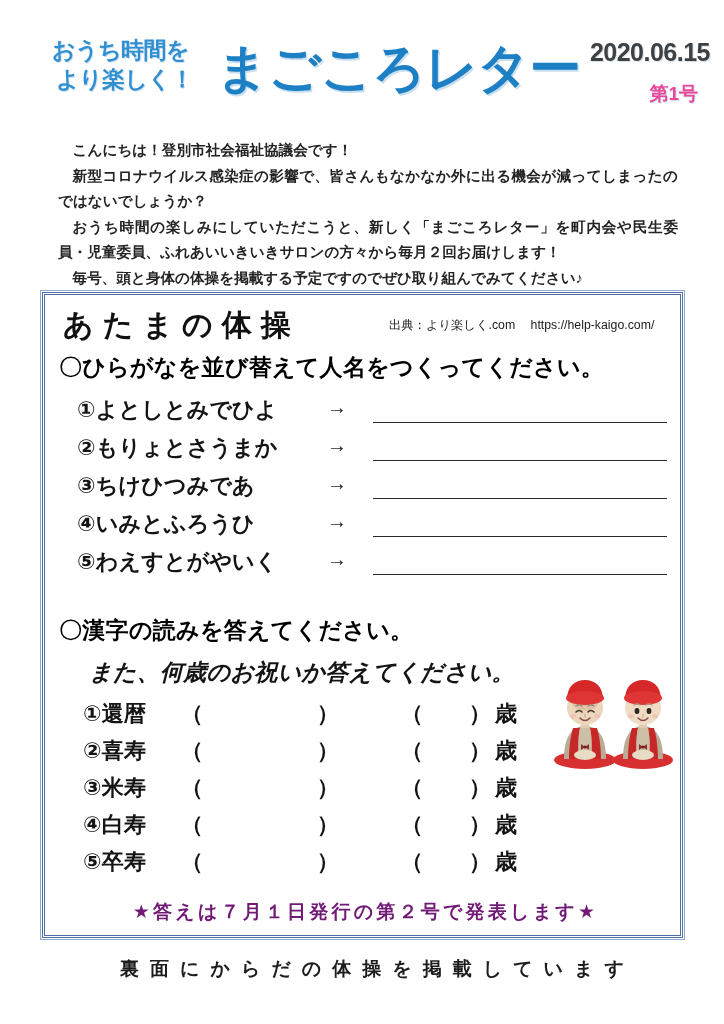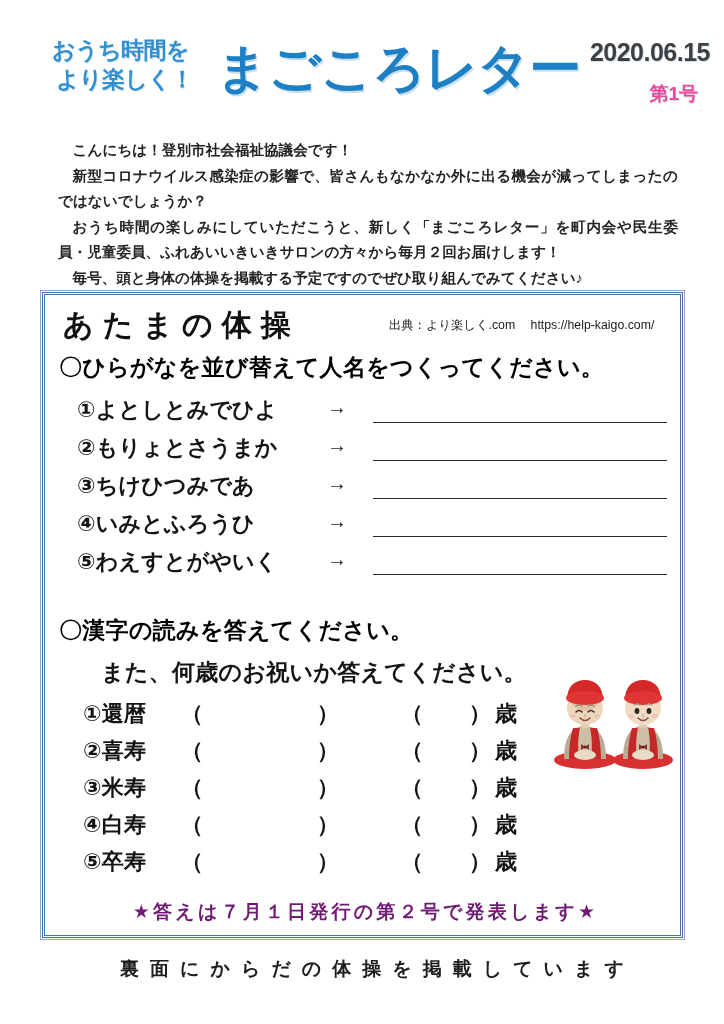--- a/index.html
+++ b/index.html
@@ -311,21 +311,21 @@
         <span class="hira-line"></span>
       </div>
       <div class="hira-row">
         <span class="hira-label">⑤わえすとがやいく</span>
         <span class="hira-arrow">→</span>
         <span class="hira-line"></span>
       </div>
     </div>
 
     <div class="q-heading" style="left:14px; top:320px;">〇漢字の読みを答えてください。</div>
-    <div class="q-sub" style="left:56px; top:362px;">また、何歳のお祝いか答えてください。</div>
+    <div class="q-sub" style="left:44px; top:362px;font-style:italic;">また、何歳のお祝いか答えてください。</div>
 
     <div class="kanji-list">
       <div class="kanji-row">
         <span class="kanji-word">①還暦</span>
         <span class="p-open-1">（</span>
         <span class="p-close-1">）</span>
         <span class="p-open-2">（</span>
         <span class="p-close-2">）</span>
         <span class="p-unit">歳</span>
       </div>

